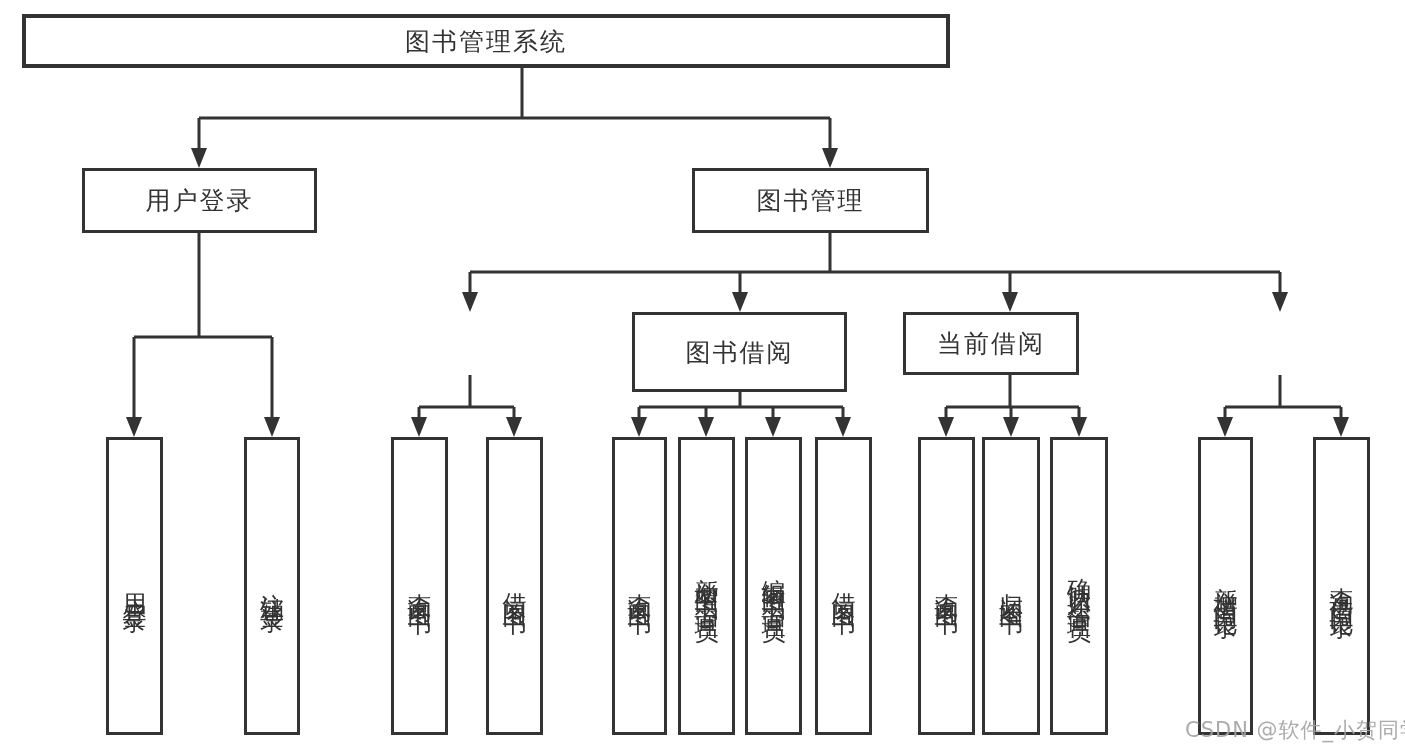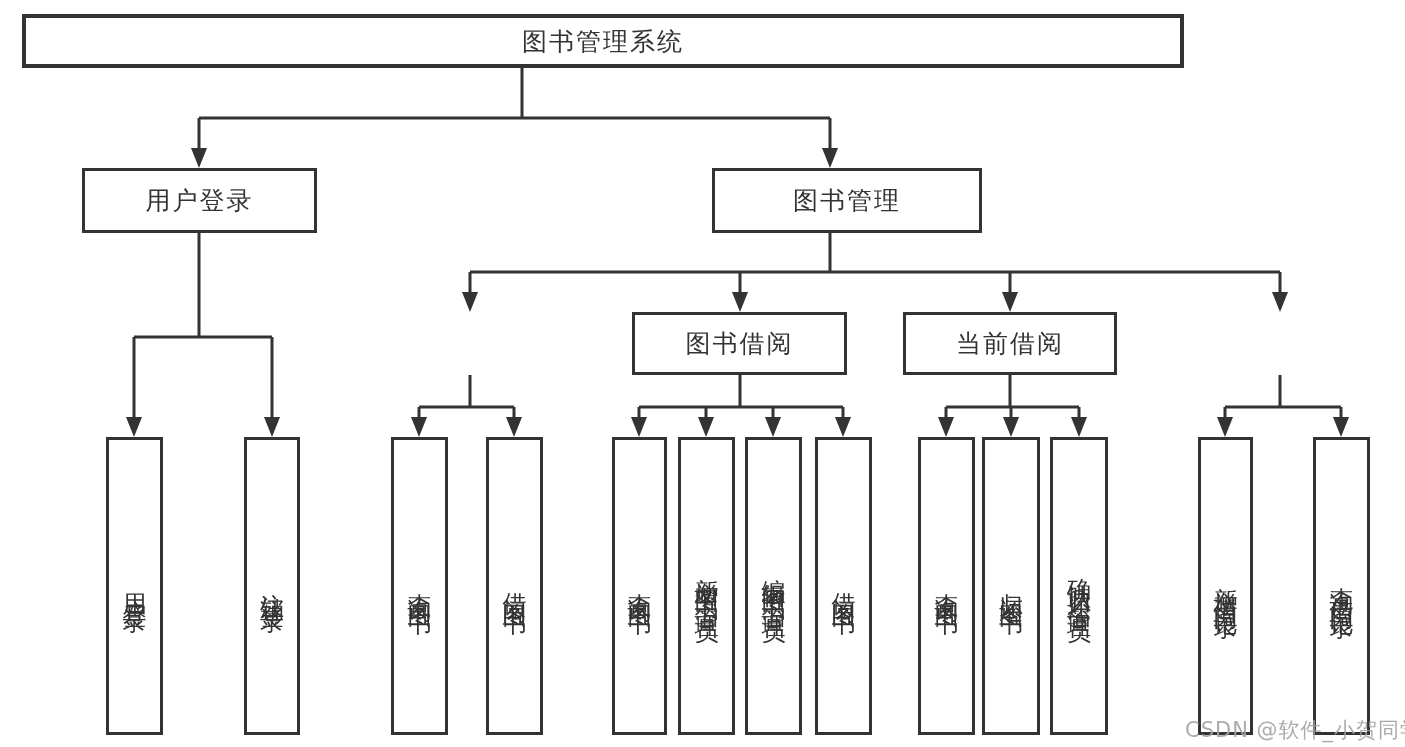--- a/index.html
+++ b/index.html
@@ -14,26 +14,26 @@
     z-index:2;text-align:center;
   }
   .hnode{font-size:25px;letter-spacing:2px;white-space:nowrap;}
   .root{border-width:4px;}
   .vnode{
     writing-mode:vertical-rl;text-orientation:mixed;
     font-size:24px;letter-spacing:6px;line-height:1;
     top:437px;height:298px;
   }
   
-  #b-root     {left:22px;  top:14px;  width:1162px;height:54px;}
+  #b-root     {left:22px;  top:14px;  width:928px;height:54px;}
   #b-userlogin{left:82px;  top:168px; width:235px; height:65px;}
-  #b-bookmgmt {left:712px; top:168px; width:270px; height:65px;}
+  #b-bookmgmt {left:692px; top:168px; width:237px; height:65px;}
   #b-newrec   {left:363px; top:312px; width:215px; height:63px;}
-  #b-borrow   {left:632px; top:312px; width:215px; height:63px;}
-  #b-current  {left:903px; top:312px; width:214px; height:63px;}
+  #b-borrow   {left:632px; top:312px; width:215px; height:80px;}
+  #b-current  {left:903px; top:312px; width:176px; height:63px;}
   #b-records  {left:1172px;top:312px; width:213px; height:63px;}
   
   #b-l1 {left:106px; width:57px;}
   #b-l2 {left:244px; width:56px;}
   #b-l3 {left:391px; width:57px;}
   #b-l4 {left:486px; width:57px;}
   #b-l5 {left:612px; width:55px;}
   #b-l6 {left:678px; width:57px;}
   #b-l7 {left:745px; width:57px;}
   #b-l8 {left:815px; width:57px;}

